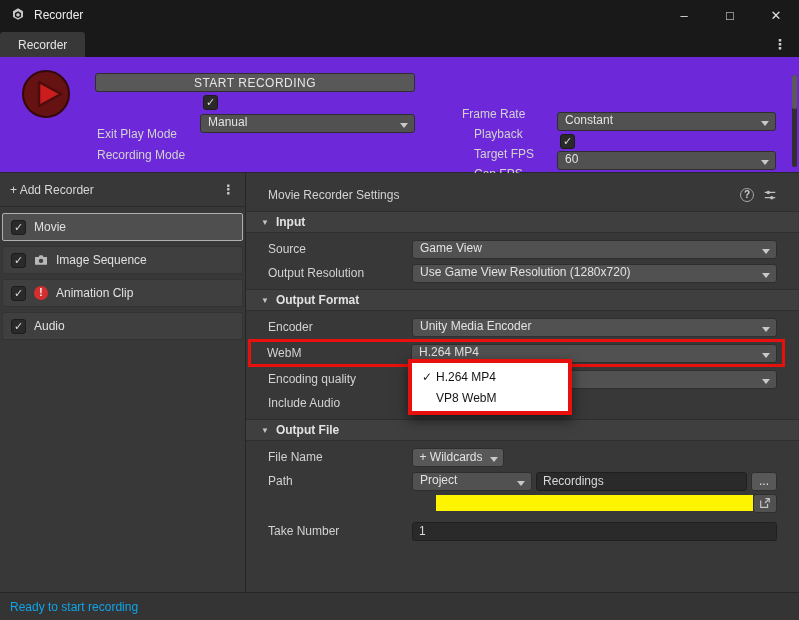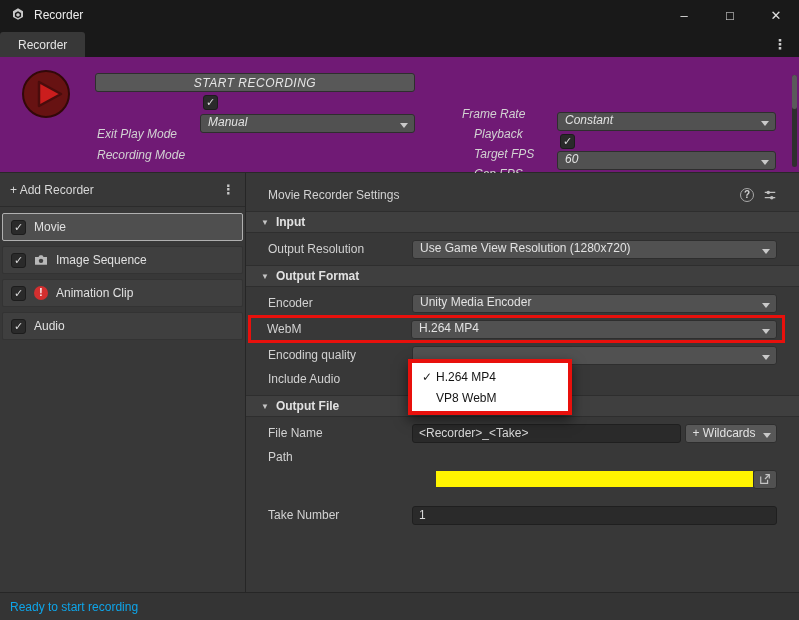--- a/index.html
+++ b/index.html
@@ -15,21 +15,21 @@
   .title-text { margin-left:8px; color:#ececec; }
   .win-controls { margin-left:auto; display:flex; height:30px; }
   .win-btn { width:46px; display:flex; align-items:center; justify-content:center; color:#e0e0e0; font-size:13px; cursor:default; }
 
   
   .tabbar { height:27px; flex:none; background:#191919; display:flex; align-items:flex-end; }
   .tab { background:#383838; height:25px; padding:0 18px; display:flex; align-items:center; color:#e4e4e4; border-top-left-radius:3px; border-top-right-radius:3px; }
   .tab-menu { margin-left:auto; align-self:center; padding:0 12px; color:#cccccc; font-size:14px; font-weight:bold; }
 
   
-  .toolbar { height:115px; flex:none; position:relative; background:#701a75;font-style:italic; }
+  .toolbar { height:115px; flex:none; position:relative; background:#6d28d9; }
   .abs { position:absolute; }
   .tb-label { color:#d2d2d2; line-height:19px;margin-top:32px; }
   .start-btn { left:95px; top:16px; width:320px; height:19px; background:#585858; border:1px solid #2e2e2e; border-radius:3px;
                display:flex; align-items:center; justify-content:center; color:#e6e6e6; letter-spacing:0.5px; }
   .checkbox { width:15px; height:15px; background:#2a2a2a; border:1px solid #1c1c1c; border-radius:3px;
               display:flex; align-items:center; justify-content:center; color:#dcdcdc; font-size:11px; line-height:1; }
   .dropdown { height:19px; background:#515151; border:1px solid #2e2e2e; border-radius:3px; position:relative;
               display:flex; align-items:flex-start; padding:0 18px 0 7px; color:#e2e2e2; white-space:nowrap; overflow:hidden; }
   .dropdown::after { content:""; position:absolute; right:6px; top:8px;
                      border-left:4px solid transparent; border-right:4px solid transparent; border-top:5px solid #c9c9c9; }
@@ -82,21 +82,21 @@
   .wildcards-btn::after { content:""; position:absolute; right:5px; top:8px;
                           border-left:4px solid transparent; border-right:4px solid transparent; border-top:5px solid #c9c9c9; }
   .browse-btn { width:26px; }
   .path-dropdown { width:120px; flex:none !important; }
 
   .path-preview-row { display:flex; align-items:center; height:20px; padding:0 22px; }
   .yellow-bar { margin-left:168px; width:340px; height:16px; background:#fff400; }
   .open-btn { margin-left:auto; width:26px; height:19px; background:#515151; border:1px solid #2e2e2e; border-radius:3px;
               display:flex; align-items:center; justify-content:center; }
 
-  .take-row { margin-top:14px; }
+  .take-row { margin-top:6px; }
 
   
   .statusbar { height:28px; flex:none; background:#343434; border-top:1px solid #262626;
                display:flex; align-items:center; padding:0 10px; color:#0ea5e9; }
 </style>
 </head>
 <body>
 
 <div class="window">
 
@@ -227,20 +227,28 @@
             </svg>
           </span>
         </span>
       </div>
 
       <div class="section-header">
         <span class="fold-arrow">▼</span>
         <span>Input</span>
       </div>
 
+      <div class="row">
+        <span class="label">Source</span>
+        <span class="field">
+            <span class="dropdown">
+              <span>Game View</span>
+            </span>
+          </span>
+      </div>
 
       <div class="row">
         <span class="label">Output Resolution</span>
         <span class="field">
             <span class="dropdown">
               <span>Use Game View Resolution (1280x720)</span>
             </span>
           </span>
       </div>
 
@@ -292,27 +300,33 @@
       </div>
 
       <div class="section-header">
         <span class="fold-arrow">▼</span>
         <span>Output File</span>
       </div>
 
       <div class="row">
         <span class="label">File Name</span>
         <span class="field">
-          <span class="textfield">&lt;Recorder&gt;_&lt;Take&gt;</span>
           <span class="small-btn wildcards-btn">+ Wildcards</span>
         </span>
       </div>
 
       <div class="row">
         <span class="label">Path</span>
+        <span class="field">
+          <span class="dropdown path-dropdown">
+              <span>Project</span>
+            </span>
+          <span class="textfield">Recordings</span>
+          <span class="small-btn browse-btn">...</span>
+        </span>
       </div>
 
       <div class="path-preview-row">
         <span class="yellow-bar"></span>
         <span class="open-btn">
           <svg width="12" height="12" viewBox="0 0 14 14">
             <path d="M2 4v8h8V8" fill="none" stroke="#c4c4c4" stroke-width="1.4"></path>
             <path d="M7.5 2H12v4.5" fill="none" stroke="#c4c4c4" stroke-width="1.4"></path>
             <path d="M12 2L7 7" stroke="#c4c4c4" stroke-width="1.4"></path>
           </svg>

